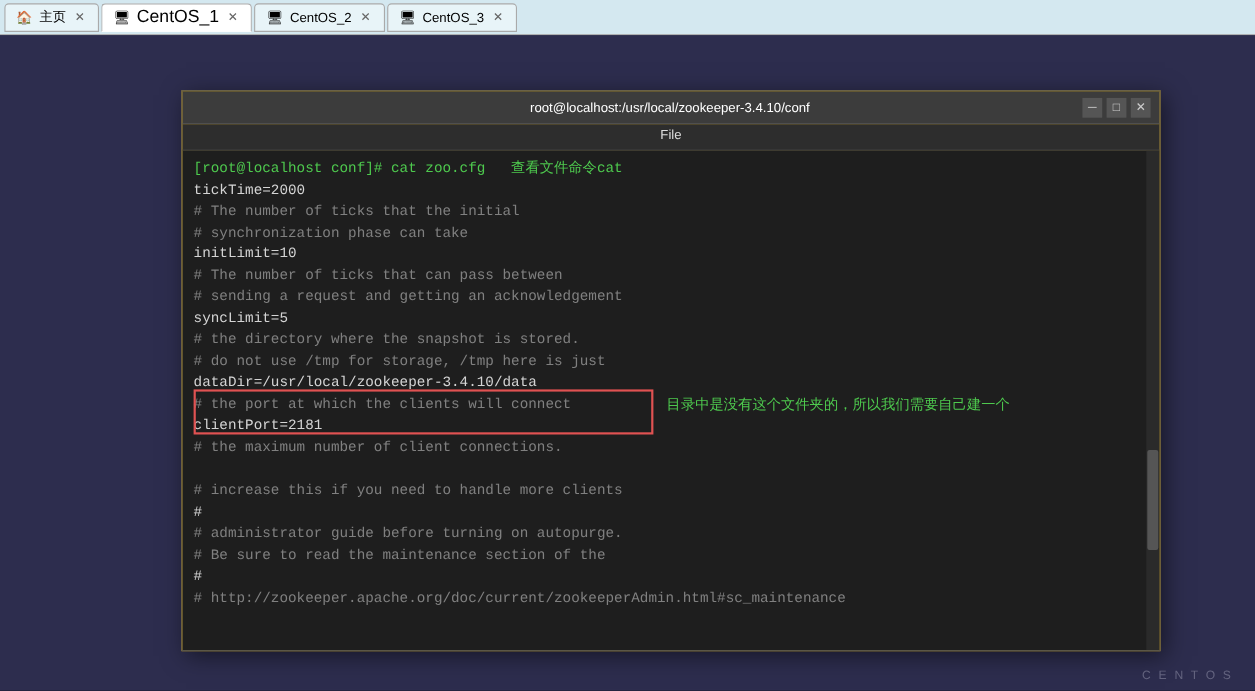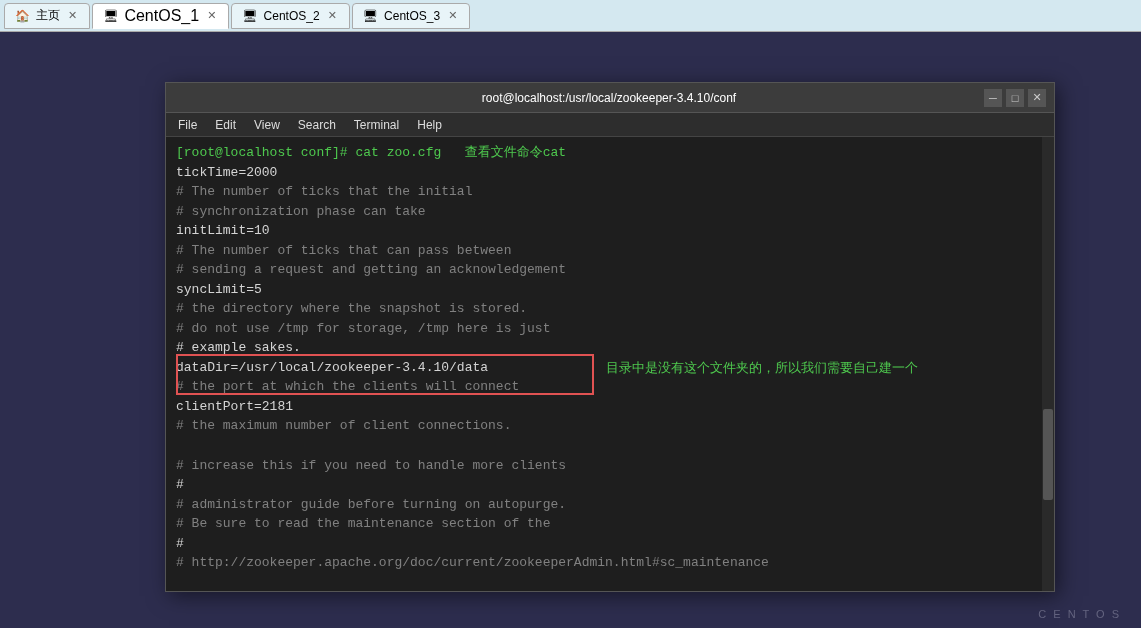--- a/index.html
+++ b/index.html
@@ -107,20 +107,21 @@
 
     
     .menu-bar {
       background: #2d2d2d;
       height: 24px;
       display: flex;
       align-items: center;
       padding: 0 4px;
       border-bottom: 1px solid #444;
       gap: 2px;
+      flex-direction: column;
     }
     .menu-item {
       color: #ddd;
       font-size: 12px;
       padding: 2px 8px;
       cursor: pointer;
       border-radius: 2px;
     }
 
     
@@ -245,21 +246,20 @@
     <div class="line"><span style="color: rgb(78, 201, 78);">[root@localhost conf]# cat zoo.cfg   </span><span style="color: rgb(78, 201, 78);">查看文件命令cat</span></div>
         <div class="line" style="color: rgb(212, 212, 212);">tickTime=2000</div>
         <div class="line" style="color: rgb(128, 128, 128);"># The number of ticks that the initial</div>
         <div class="line" style="color: rgb(128, 128, 128);"># synchronization phase can take</div>
         <div class="line" style="color: rgb(212, 212, 212);">initLimit=10</div>
         <div class="line" style="color: rgb(128, 128, 128);"># The number of ticks that can pass between</div>
         <div class="line" style="color: rgb(128, 128, 128);"># sending a request and getting an acknowledgement</div>
         <div class="line" style="color: rgb(212, 212, 212);">syncLimit=5</div>
         <div class="line" style="color: rgb(128, 128, 128);"># the directory where the snapshot is stored.</div>
         <div class="line" style="color: rgb(128, 128, 128);"># do not use /tmp for storage, /tmp here is just</div>
-        <div class="line" style="color: rgb(212, 212, 212);"># example sakes.</div>
         <div class="line" style="color: rgb(212, 212, 212);">dataDir=/usr/local/zookeeper-3.4.10/data</div>
         <div class="line" style="color: rgb(128, 128, 128);"># the port at which the clients will connect</div>
         <div class="line" style="color: rgb(212, 212, 212);">clientPort=2181</div>
         <div class="line" style="color: rgb(128, 128, 128);"># the maximum number of client connections.</div>
         <div class="line" style="color: rgb(128, 128, 128); margin-top: 20px;"># increase this if you need to handle more clients</div>
         <div class="line" style="color: rgb(212, 212, 212);">#</div>
         <div class="line" style="color: rgb(128, 128, 128);"># administrator guide before turning on autopurge.</div>
         <div class="line" style="color: rgb(128, 128, 128);"># Be sure to read the maintenance section of the</div>
         <div class="line" style="color: rgb(212, 212, 212);">#</div>
         <div class="line" style="color: rgb(128, 128, 128);"># http://zookeeper.apache.org/doc/current/zookeeperAdmin.html#sc_maintenance</div>

